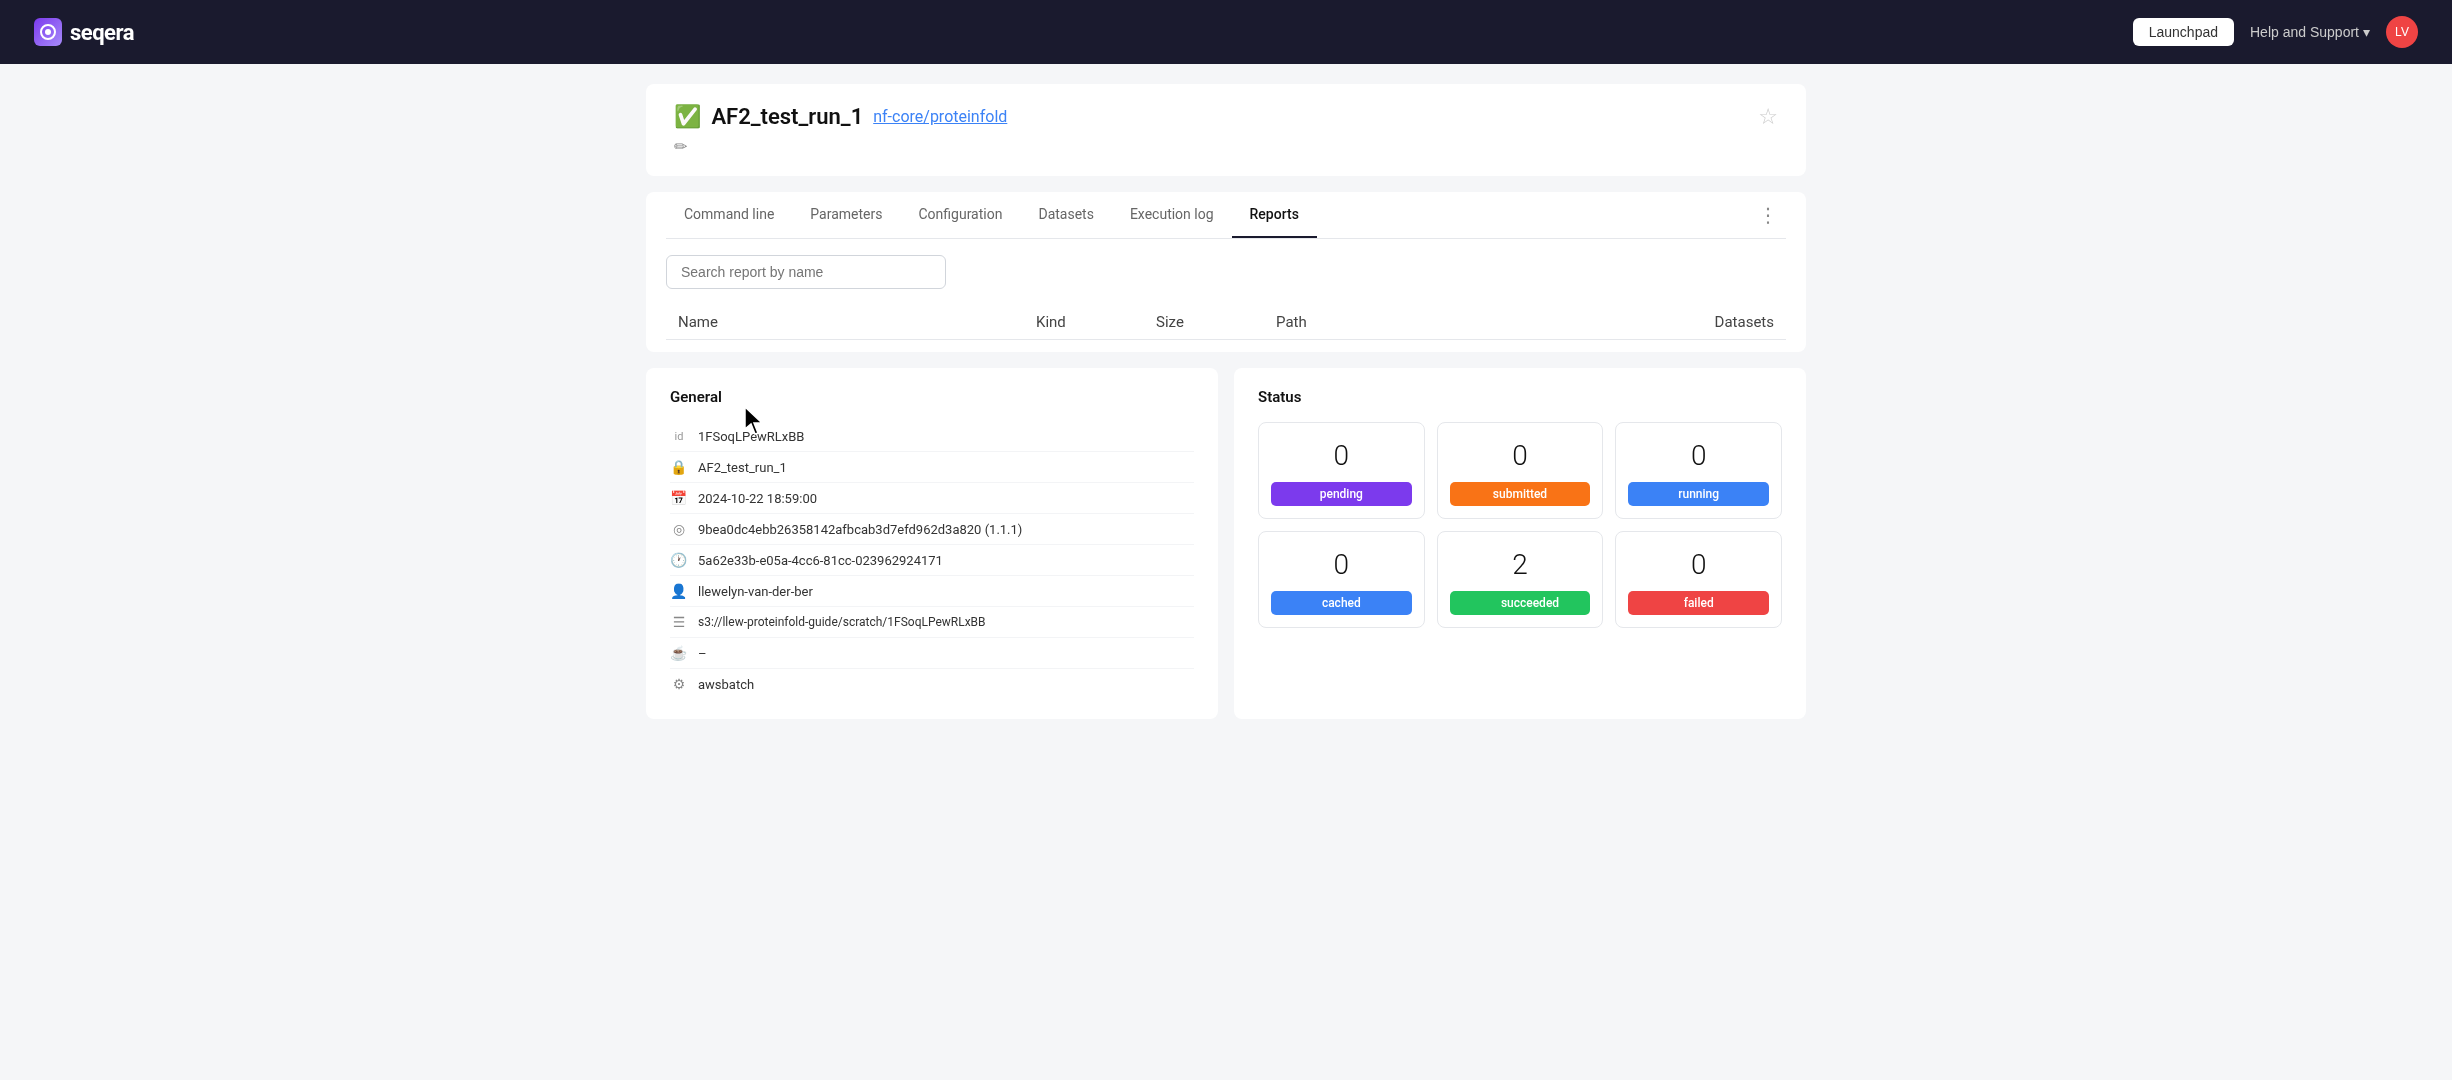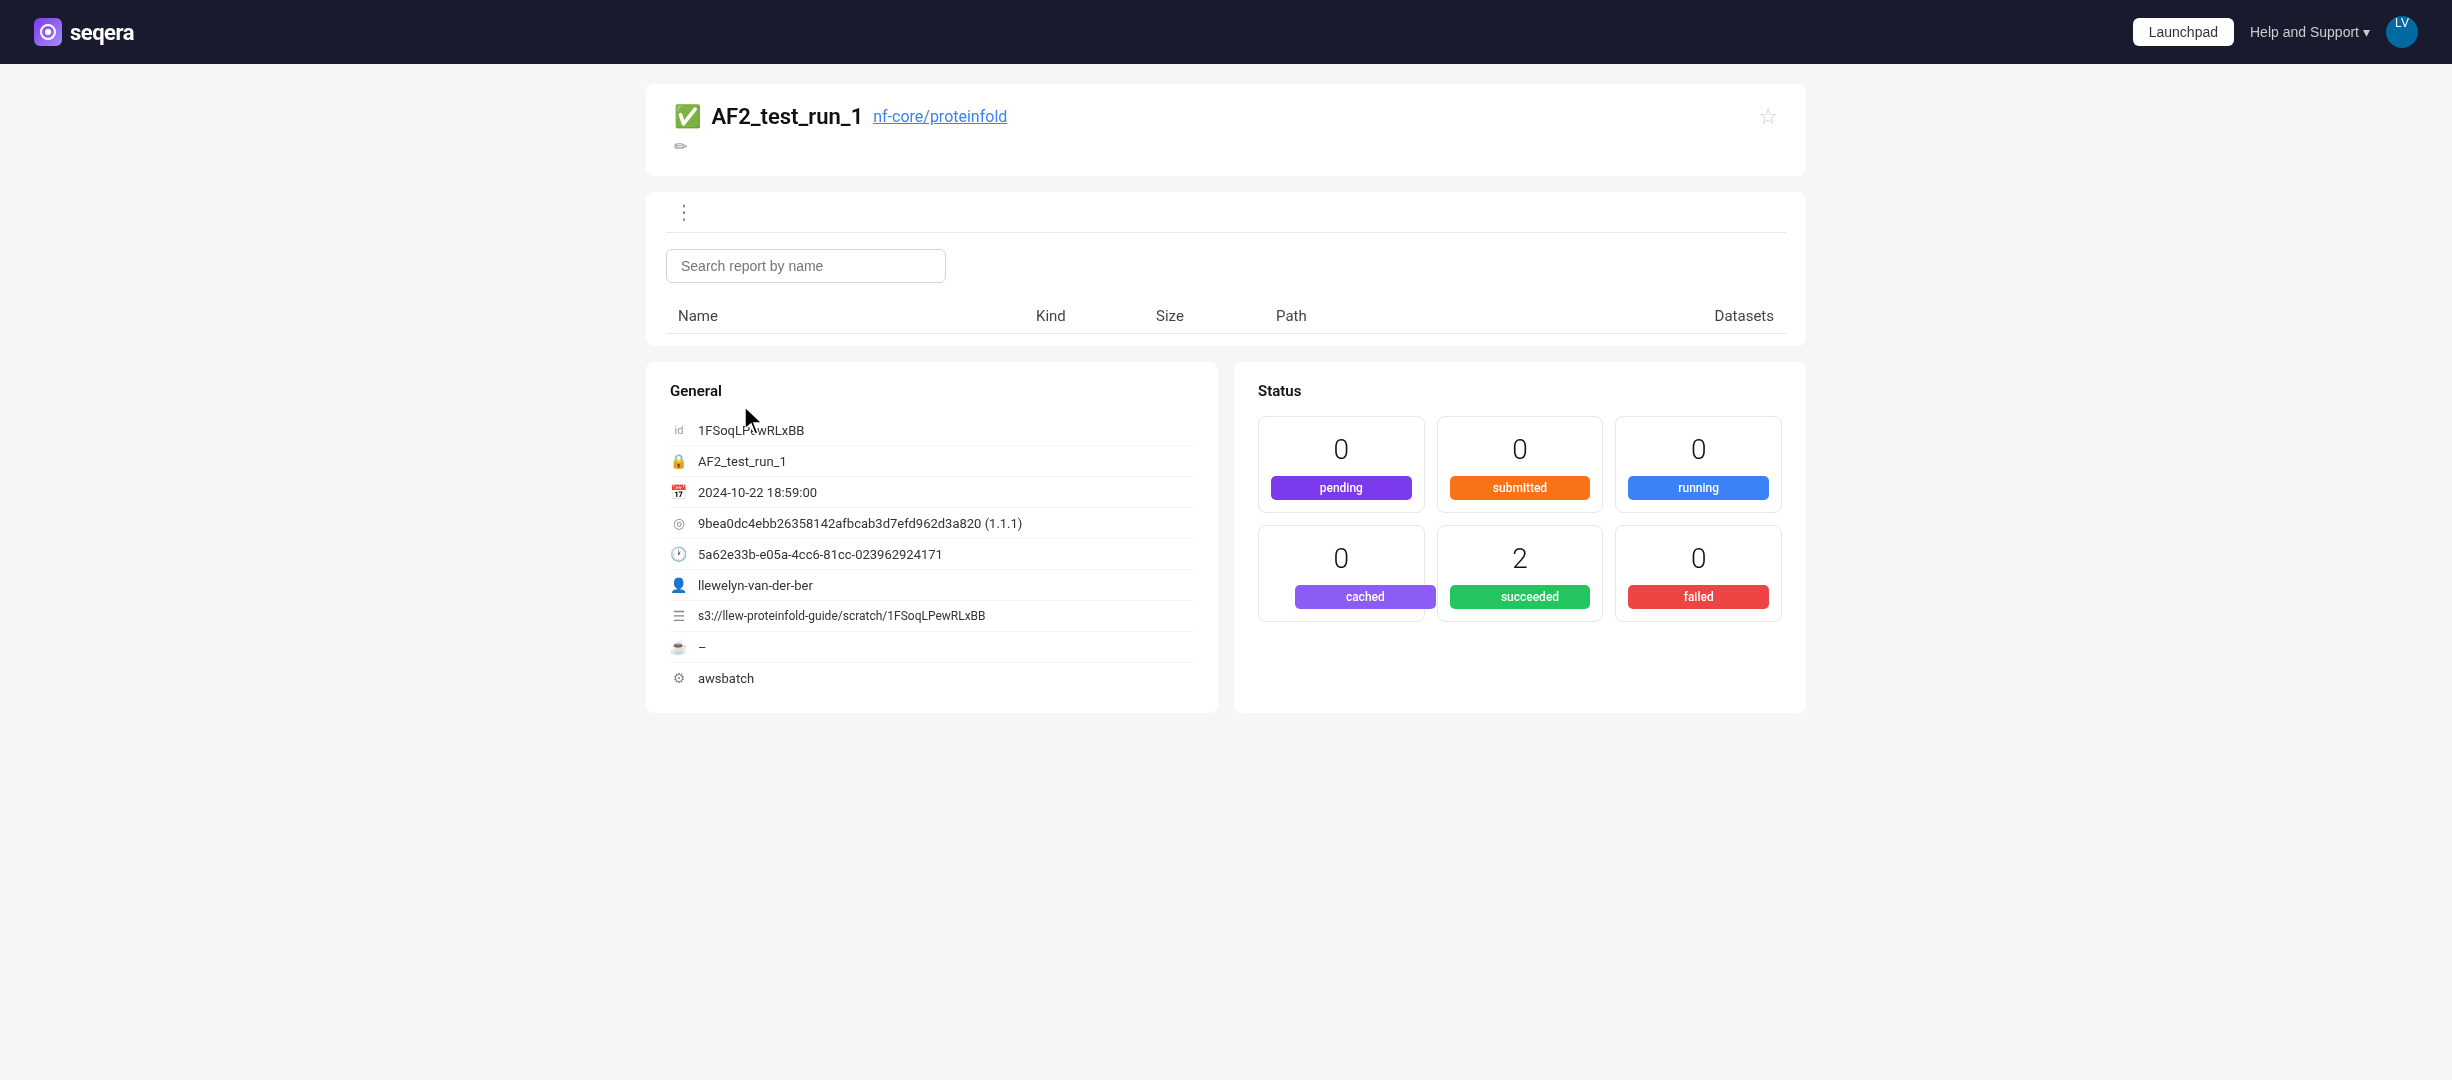--- a/index.html
+++ b/index.html
@@ -36,25 +36,25 @@
       font-size: 14px;
       cursor: pointer;
       display: flex;
       align-items: center;
       gap: 4px;
     }
     .avatar-btn {
       width: 32px;
       height: 32px;
       border-radius: 50%;
-      background: #0369a1;
+      background: #ef4444;
       border: none;
       cursor: pointer;
       display: flex;
-      align-items: flex-start;
+      align-items: center;
       justify-content: center;
       color: white;
       font-size: 12px;
     }
 
     
     .main { padding: 20px 40px; max-width: 1240px; margin: 0 auto; }
 
     
     .page-header {
@@ -185,21 +185,21 @@
       padding: 5px 8px;
       border-radius: 5px;
       font-size: 12px;
       font-weight: 500;
       color: #fff;
       text-align: center;
     }
     .badge-pending { background: #7c3aed; }
     .badge-submitted { background: #f97316; }
     .badge-running { background: #3b82f6; }
-    .badge-cached { background: #8b5cf6; margin-left: 24px; }
+    .badge-cached { background: #3b82f6; }
     .badge-succeeded { background: #22c55e; padding-left: 28px; }
     .badge-failed { background: #ef4444; }
 
     
     .cursor {
       position: fixed;
       width: 20px;
       height: 28px;
       pointer-events: none;
       z-index: 9999;
@@ -243,20 +243,28 @@
       </div>
       <div style="margin-top:8px;">
         <span class="edit-icon">✏</span>
       </div>
     </div>
     <span class="star-icon">☆</span>
   </div>
 
   <div class="tabs-container">
     <div class="tabs-row">
+      <div class="tabs">
+        <div class="tab">Command line</div>
+        <div class="tab">Parameters</div>
+        <div class="tab">Configuration</div>
+        <div class="tab">Datasets</div>
+        <div class="tab">Execution log</div>
+        <div class="tab active">Reports</div>
+      </div>
       <button class="more-btn">⋮</button>
     </div>
 
     <div class="reports-content" style="background:none; padding: 16px 0 12px 0; margin-bottom:0;">
       <input class="search-input" type="text" placeholder="Search report by name" style="">
 
       <div class="table-header">
         <span>Name</span>
         <span>Kind</span>
         <span>Size</span>

